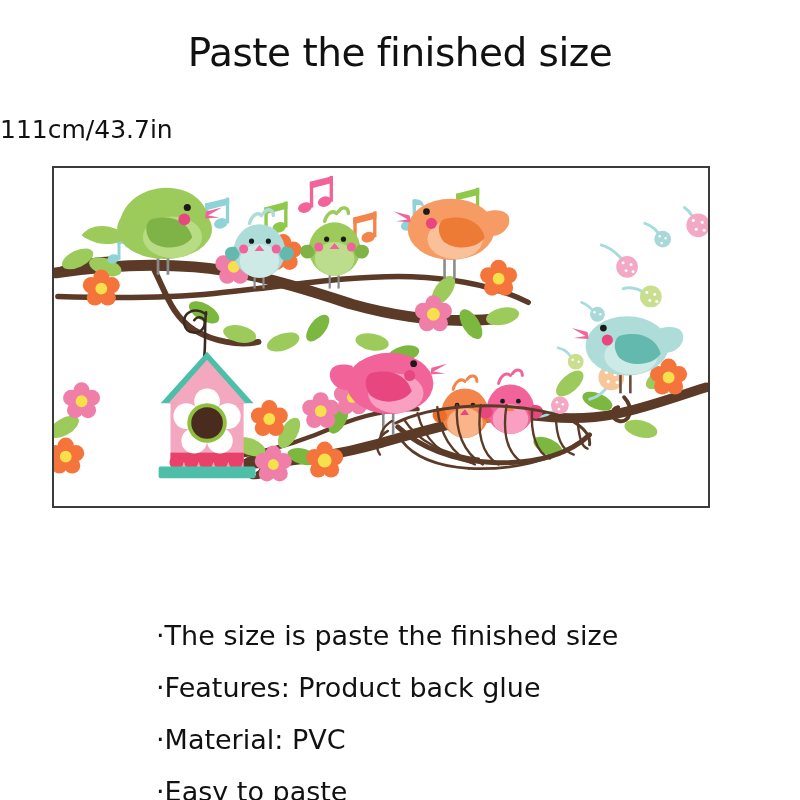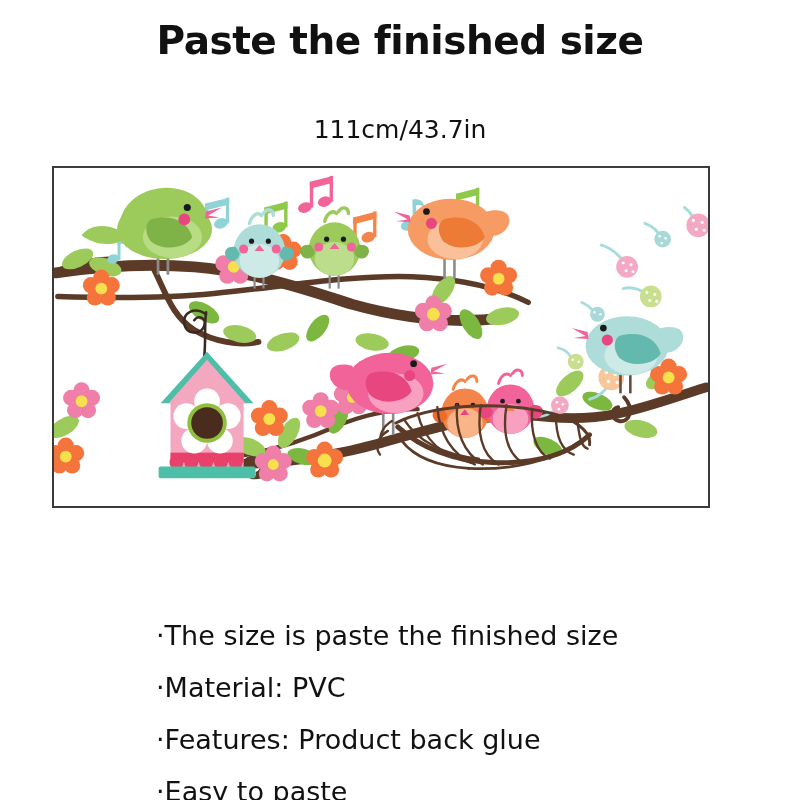--- a/index.html
+++ b/index.html
@@ -8,33 +8,33 @@
     background:#ffffff;
     font-family:"Liberation Sans", sans-serif;
     color:#1a1a1a;
     overflow:hidden;
     position:relative;
   }
   #page{position:relative;width:800px;height:800px;}
 
   
   .title{
-    position:absolute;left:0;top:18px;width:800px;
+    position:absolute;left:0;top:30px;width:800px;
     text-align:center;
     font-size:39px;
-    font-weight:700;
+    font-weight:400;
     letter-spacing:-0.5px;
     color:#111;
     font-family:"DejaVu Sans", sans-serif;
   }
 
   
   .width-label{
     position:absolute;left:0;top:115px;width:800px;
-    text-align:center;
+    text-align:left;
     font-size:25px;
     color:#111;
     font-family:"DejaVu Sans", sans-serif;
   }
 
   
   .height-label{
     position:absolute;
     left:703px;top:248px;
     font-size:25px;
@@ -561,18 +561,18 @@
           <circle r="20" fill="#8FBF3F"></circle>
           <circle r="16" fill="#4A2C1E"></circle>
         </g>
       </g>
 
     </svg>
   </div>
 
   <div class="specs">
     <p class="spec-line">·The size is paste the finished size</p>
+    <p class="spec-line">·Features: Product back glue</p>
     <p class="spec-line">·Material: PVC</p>
-    <p class="spec-line">·Features: Product back glue</p>
     <p class="spec-line">·Easy to paste</p>
   </div>
 
 </div>
 
 </body></html>

